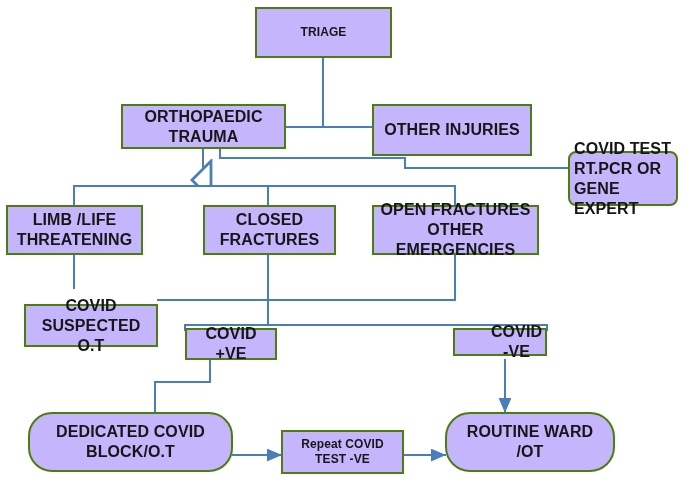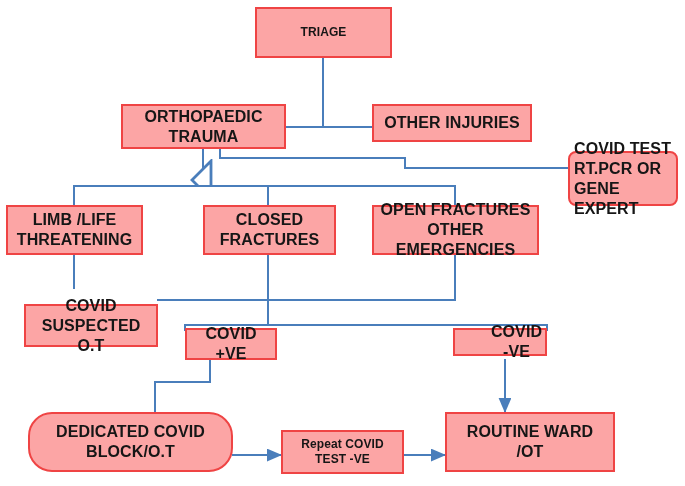--- a/index.html
+++ b/index.html
@@ -20,22 +20,22 @@
   #connector-layer {
     position: absolute;
     left: 0;
     top: 0;
     width: 685px;
     height: 486px;
   }
   .node {
     position: absolute;
     box-sizing: border-box;
-    background: #fca5a5;
-    border: 2px solid #ef4444;
+    background: #c4b5fd;
+    border: 2px solid #4d7c0f;
     display: flex;
     align-items: center;
     justify-content: center;
     text-align: center;
     color: #161616;
     font-weight: bold;
     letter-spacing: 0.1px;
     line-height: 1.25;
     z-index: 2;
   }
@@ -105,21 +105,21 @@
   </svg>
 
   <div class="node fs12" style="left:255px; top:7px; width:137px; height:51px;">
     <span class="label">TRIAGE</span>
   </div>
 
   <div class="node fs11" style="left:121px; top:104px; width:165px; height:45px;">
     <span class="label">ORTHOPAEDIC TRAUMA</span>
   </div>
 
-  <div class="node fs11" style="left:372px; top:104px; width:160px; height:38px;">
+  <div class="node fs11" style="left:372px; top:104px; width:160px; height:52px;">
     <span class="label">OTHER INJURIES</span>
   </div>
 
   <div class="node rounded fs11" style="left:568px; top:151px; width:110px; height:55px; justify-content:flex-start; text-align:left;">
     <span class="label" style="">COVID TEST
 RT.PCR OR
 GENE EXPERT</span>
   </div>
 
   <div class="node fs11" style="left:6px; top:205px; width:137px; height:50px;">
@@ -151,17 +151,17 @@
 
   <div class="node fs11" style="left:28px; top:412px; width:205px; height:60px;border-radius:24px;">
     <span class="label">DEDICATED COVID BLOCK/O.T</span>
   </div>
 
   <div class="node fs12 mixedcase" style="left:281px; top:430px; width:123px; height:44px;">
     <span class="label">Repeat COVID
 TEST -VE</span>
   </div>
 
-  <div class="node fs11" style="left:445px; top:412px; width:170px; height:60px;">
+  <div class="node fs11" style="left:445px; top:412px; width:170px; height:60px;border-radius:25px;">
     <span class="label">ROUTINE WARD /OT</span>
   </div>
 
 </div>
 
 </body></html>

